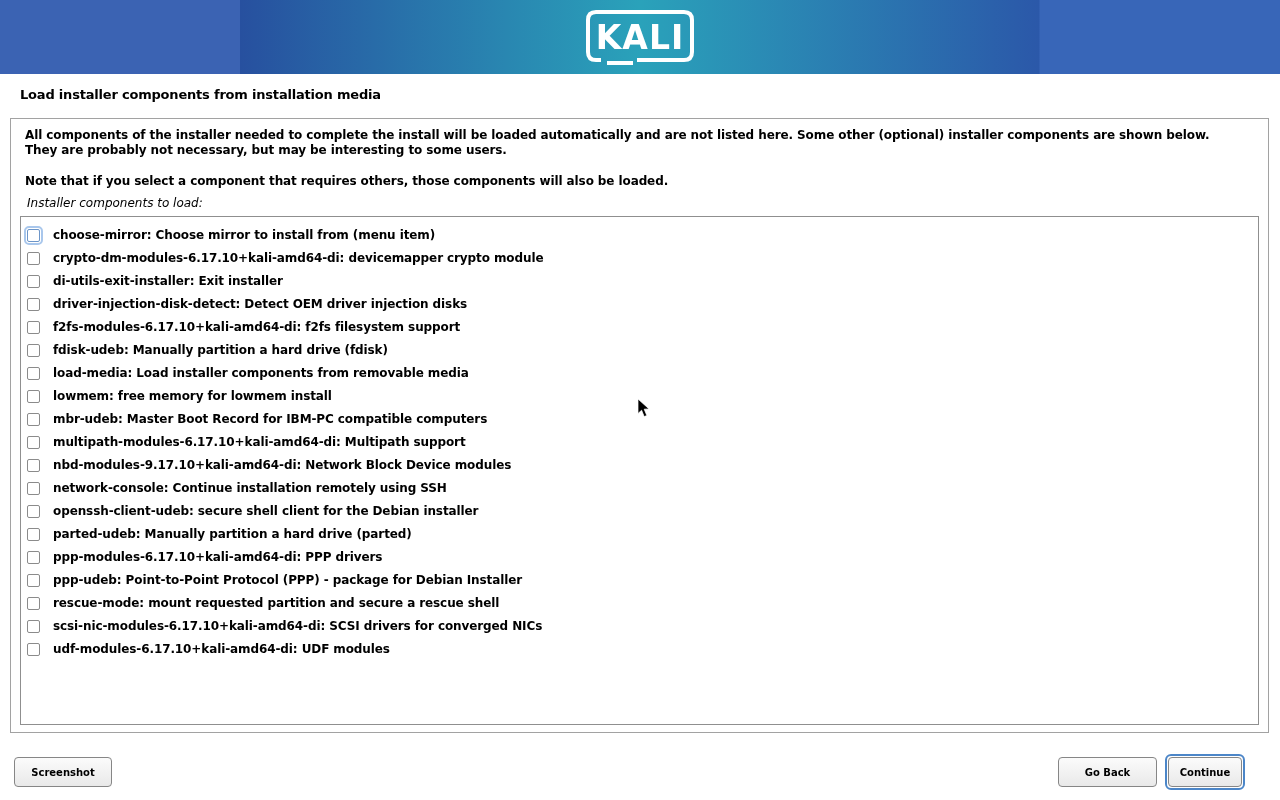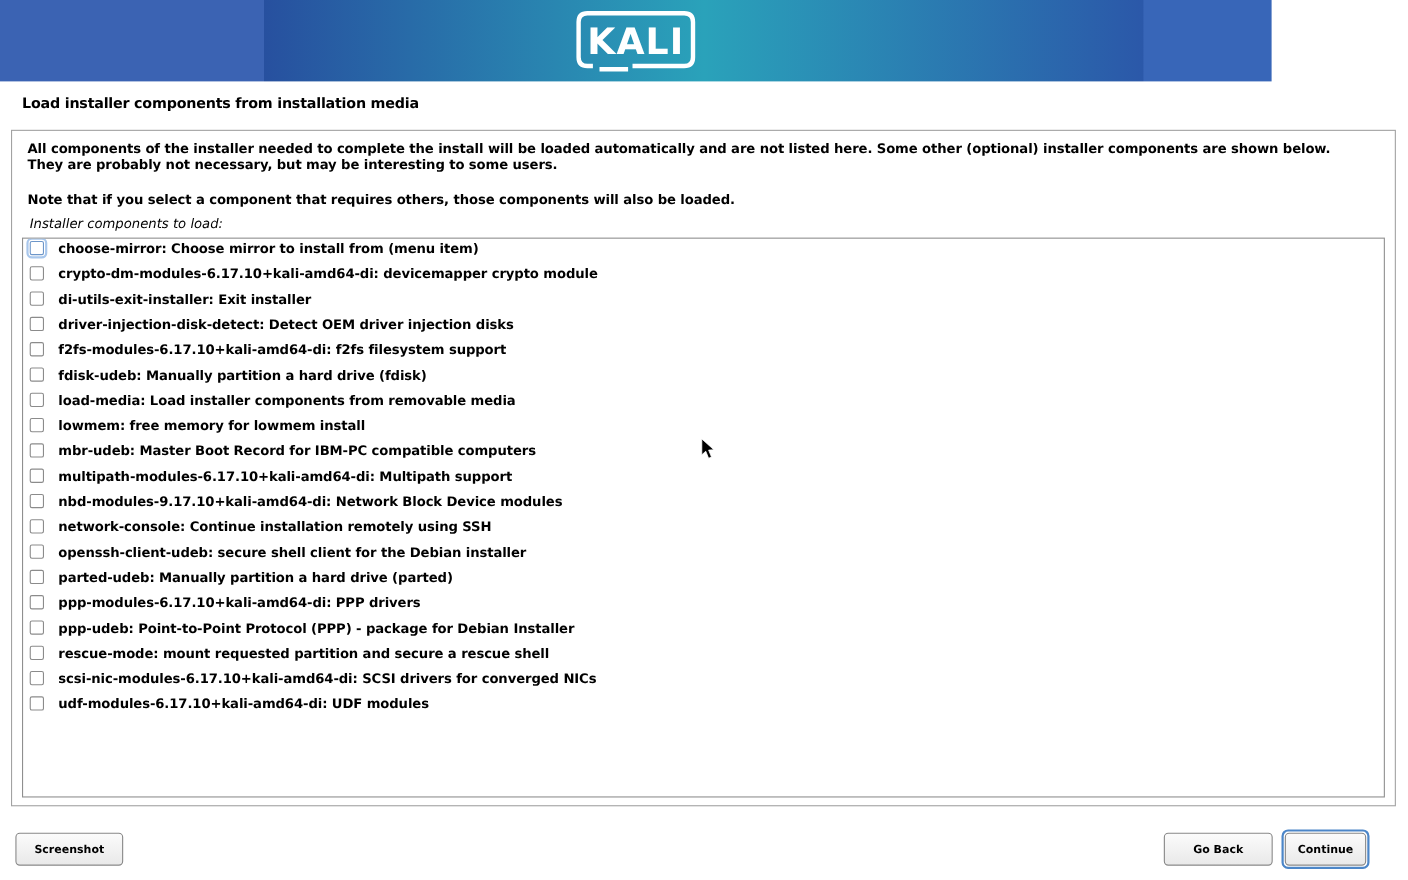--- a/index.html
+++ b/index.html
@@ -5,21 +5,21 @@
   * { box-sizing: border-box; }
   html,body { margin:0; padding:0; }
   body {
     width:1280px; height:800px; position:relative; overflow:hidden;
     background:#ffffff; color:#000;
     font-family:"DejaVu Sans", sans-serif;
   }
 
   
   .banner {
-    position:absolute; left:0; top:0; width:1156px; height:74px;
+    position:absolute; left:0; top:0; width:1280px; height:74px;
     background:linear-gradient(90deg,
       #3b63b3 0px, #3b63b3 240px,
       #27509f 240px, #2aa2ba 640px, #2b58a9 1039px,
       #3866b8 1040px, #3866b8 1280px);
   }
   .logo { position:absolute; left:50%; top:8px; transform:translateX(-50%); }
 
   
   .page-title {
     position:absolute; left:20px; top:87px;
@@ -39,21 +39,21 @@
   .list-caption {
     margin-top:7px; padding-left:2px;
     font-size:12px; font-style:italic; font-weight:normal; white-space:nowrap;
   }
 
   
   .list-frame {
     position:absolute; left:20px; top:216px; width:1239px; height:509px;
     border:1px solid #8f8f8f; background:#fff; padding-top:2px; overflow:hidden;
   }
-  .row { height:23px; display:flex; align-items:flex-start; padding-left:6px; }
+  .row { height:23px; display:flex; align-items:flex-end; padding-left:6px; }
   .checkbox {
     width:13px; height:13px; flex:none;
     border:1px solid #8b8b8b; border-radius:2px; background:#fff;
   }
   .row.focused .checkbox {
     border-color:#6d96c9;
     outline:2px solid #a9c7ec; outline-offset:1px;
   }
   .row-label {
     margin-left:13px; font-size:12px; font-weight:bold;

